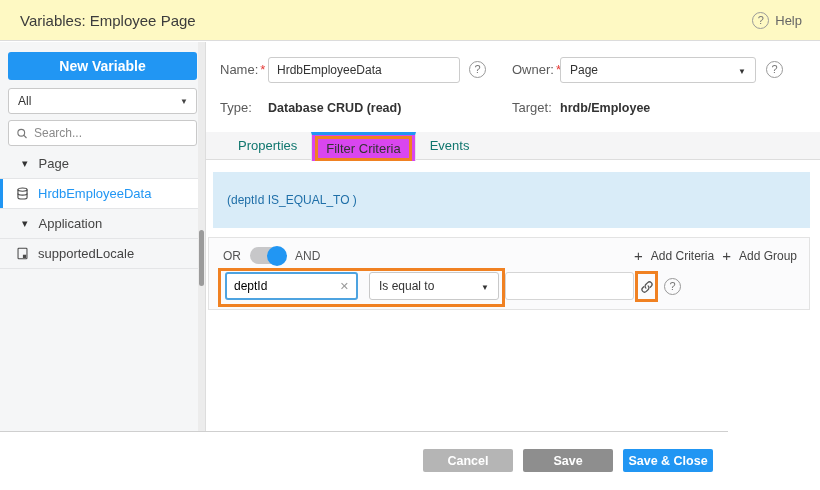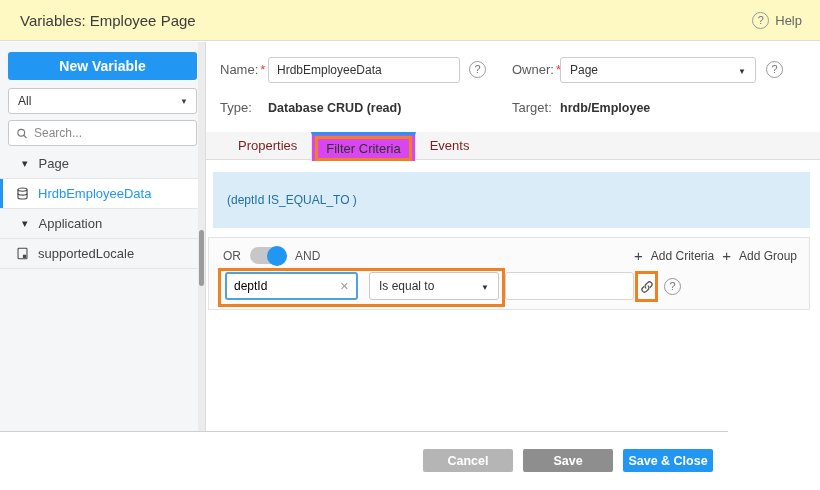--- a/index.html
+++ b/index.html
@@ -60,21 +60,21 @@
   .fselect { position:absolute; height:26px; border:1px solid #ccc; border-radius:3px;
     background:#fff; font-size:12px; color:#333; display:flex; align-items:center;
     padding:0 9px; cursor:pointer; }
   .fselect .sel-caret { position:absolute; right:9px; top:9px; font-size:8px; color:#333; }
   .fvalue { position:absolute; font-size:12.5px; color:#333; font-weight:bold; line-height:16px; }
   .qpos { position:absolute; cursor:pointer; }
 
   
   .tabbar { position:absolute; top:90px; left:0; right:0; height:28px; background:#f5f5f6;
     border-bottom:1px solid #ddd; display:flex; padding-left:18px; }
-  .tab { height:28px; line-height:28px; padding:0 14px; font-size:13px; color:#7f1d1d; cursor:pointer; }
+  .tab { height:28px; line-height:28px; padding:0 14px; font-size:13px; color:#0f766e; cursor:pointer; }
   .tab.active { position:relative; height:29px; background:#d946ef; border-top:3px solid #2196f3;
     border-left:1px solid #e3e3e3; border-right:1px solid #e3e3e3;
     display:flex; align-items:center; padding:0 3px; color:#333; z-index:2; }
   .tab.active .ring { border:3px solid #f08122; padding:1px 8px; line-height:17px; }
 
   
   .preview { position:absolute; top:130px; left:7px; width:597px; height:56px;
     background:#d9ecf8; display:flex; }
   .preview .plabel { width:59px; background:#c2e0f2; color:#1f6fa8; font-weight:bold;
     font-size:11px; line-height:1.35; padding:6px 0 0 8px; }

